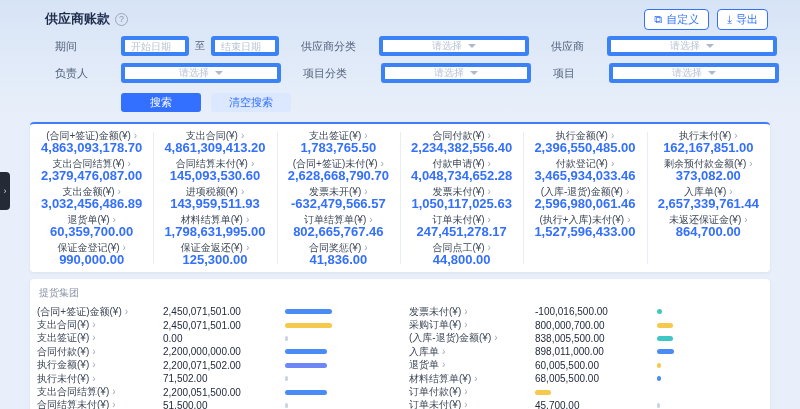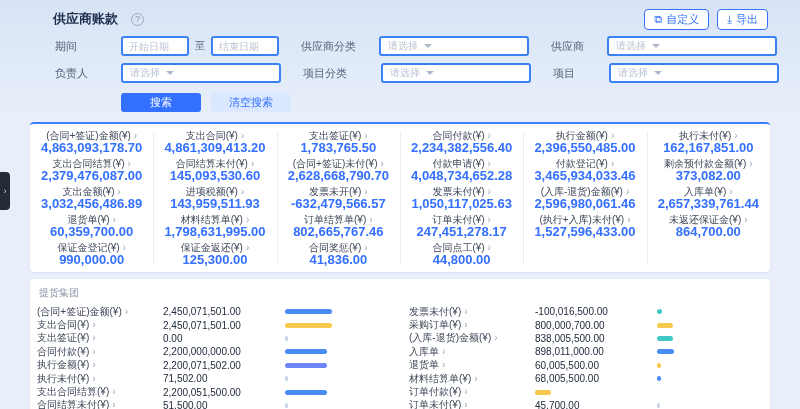--- a/index.html
+++ b/index.html
@@ -7,41 +7,41 @@
   body {
     width:800px; height:409px; overflow:hidden;
     font-family:"Liberation Sans","DejaVu Sans",sans-serif;
     background:linear-gradient(180deg,#d7e4f6 0%,#e8effa 28%,#e8effa 100%);
   }
   .page { padding:0 30px; position:relative; }
 
   
   .hdr { display:flex; justify-content:space-between; align-items:center; padding:8px 2px 0 15px; height:30px; }
   .hdr-left { display:flex; align-items:center; }
-  .page-title { font-size:13px; font-weight:bold; color:#1f2d4d; margin:8px; }
+  .page-title { font-size:13px; font-weight:bold; color:#1f2d4d; margin:0; }
   .help { width:13px; height:13px; margin-left:5px; border:1px solid #9aa7bd; color:#8a97ad;
           border-radius:50%; font-size:9px; line-height:11px; text-align:center; display:inline-block; }
   .hdr-actions { display:flex; gap:8px; }
   .hbtn { display:inline-flex; align-items:center; gap:4px; height:21px; padding:0 9px;
           border:1px solid #3370ff; color:#3370ff; background:#fff; border-radius:4px;
           font-size:11px; cursor:pointer; font-family:inherit; }
   .hbtn .ic { font-size:11px; line-height:1; }
 
   
   .filters { padding:6px 0 0 25px; }
   .frow { display:flex; align-items:center; margin-bottom:7px; }
   .fgroup { display:flex; align-items:center; }
   .flabel { font-size:11px; color:#53627c; margin-right:8px; flex-shrink:0; }
   .w58 { width:58px; } .w70 { width:70px; } .w48 { width:48px; }
   .fg2 { margin-left:22px; } .fg3 { margin-left:22px; }
-  .fctl { height:20px; background:#fff; border:2px solid #3b82f6; border-radius:3px; font-size:10px; }
+  .fctl { height:20px; background:#fff; border:4px solid #3b82f6; border-radius:3px; font-size:10px; }
   input.fctl { width:68px; padding:0 6px; color:#333; outline:none; font-family:inherit; }
   input.fctl::placeholder { color:#b9c3d4; }
   .fto { font-size:10px; color:#53627c; margin:0 6px; }
-  .select { display:flex; align-items:center; justify-content:flex-start; padding:0 7px; cursor:pointer; }
+  .select { display:flex; align-items:center; justify-content:center; padding:0 7px; cursor:pointer; }
   .select .ph { color:#b9c3d4; }
   .caret { width:0; height:0; border-left:4px solid transparent; border-right:4px solid transparent;
            border-top:4px solid #aeb9ca; margin-left:6px; }
   .sel-w150 { width:150px; } .sel-w160 { width:160px; } .sel-w170 { width:170px; }
   .factions { display:flex; gap:10px; margin:10px 0 0 66px; padding-bottom:2px; }
   .btn-primary { width:80px; height:19px; background:#3370ff; color:#fff; border:none; border-radius:3px;
                  font-size:11px; cursor:pointer; font-family:inherit; }
   .btn-soft { width:80px; height:19px; background:#dbe8ff; color:#3370ff; border:none; border-radius:3px;
               font-size:11px; cursor:pointer; font-family:inherit; }
 

